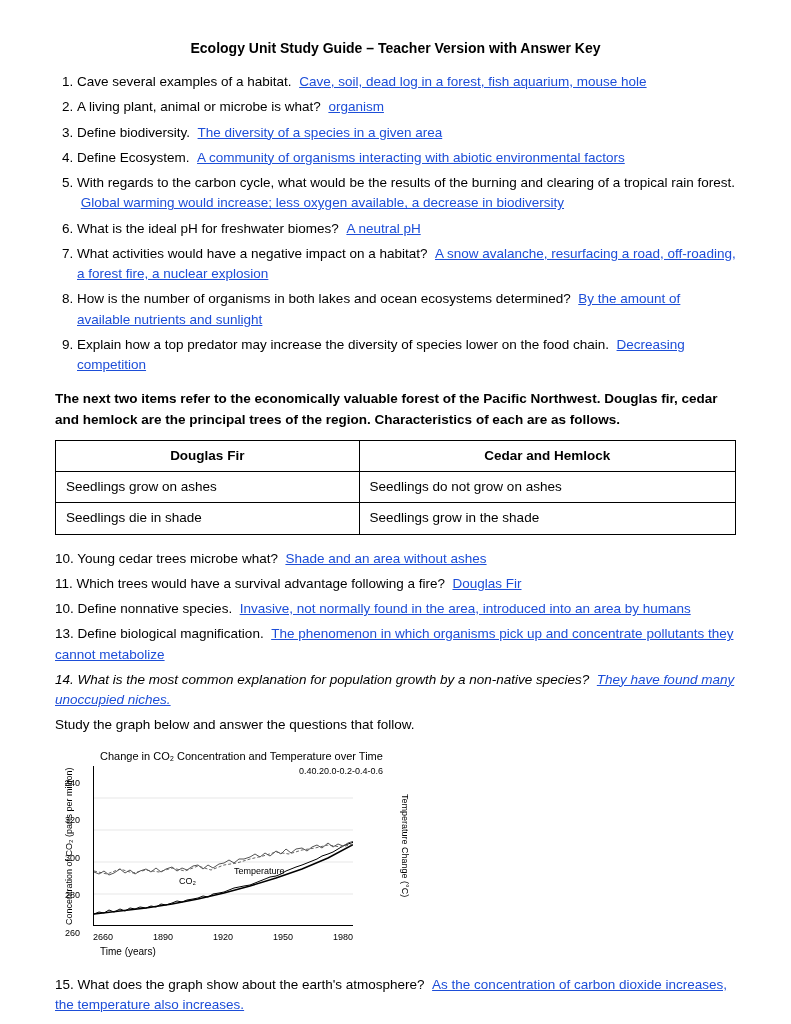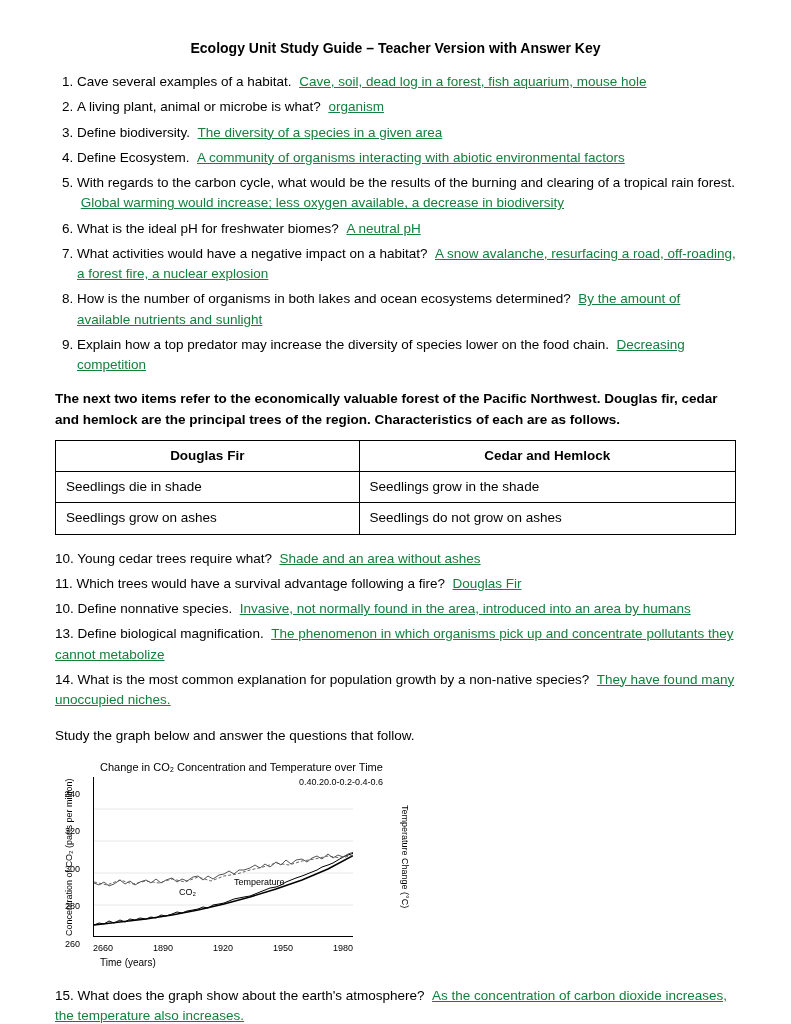--- a/index.html
+++ b/index.html
@@ -21,21 +21,21 @@
     .question-list {
       list-style: decimal;
       padding-left: 22px;
       margin-bottom: 14px;
     }
     .question-list li {
       margin-bottom: 5px;
       line-height: 1.5;
     }
     .answer {
-      color: #15803d;
+      color: #1d4ed8;
       text-decoration: underline;
     }
     .bold-intro {
       font-weight: bold;
       margin-bottom: 10px;
       line-height: 1.5;
     }
     table {
       border-collapse: collapse;
       width: 100%;
@@ -145,52 +145,52 @@
 
 <table>
   <thead>
     <tr>
       <th>Douglas Fir</th>
       <th>Cedar and Hemlock</th>
     </tr>
   </thead>
   <tbody>
     <tr>
+      <td>Seedlings grow on ashes</td>
+      <td>Seedlings do not grow on ashes</td>
+    </tr>
+    <tr>
       <td>Seedlings die in shade</td>
       <td>Seedlings grow in the shade</td>
     </tr>
-    <tr>
-      <td>Seedlings grow on ashes</td>
-      <td>Seedlings do not grow on ashes</td>
-    </tr>
   </tbody>
 </table>
 
 <div>
   <div style="margin-bottom:5px;line-height:1.5;">
     <span>10. </span>
-    <span>Young cedar trees require what?</span>
+    <span>Young cedar trees microbe what?</span>
     &nbsp;<span class="answer">Shade and an area without ashes</span>
   </div>
   <div style="margin-bottom:5px;line-height:1.5;">
     <span>11. </span>
     <span>Which trees would have a survival advantage following a fire?</span>
     &nbsp;<span class="answer">Douglas Fir</span>
   </div>
   <div style="margin-bottom:5px;line-height:1.5;">
     <span>10. </span>
     <span>Define nonnative species.</span>
     &nbsp;<span class="answer">Invasive, not normally found in the area, introduced into an area by humans</span>
   </div>
   <div style="margin-bottom:5px;line-height:1.5;">
     <span>13. </span>
     <span>Define biological magnification.</span>
     &nbsp;<span class="answer">The phenomenon in which organisms pick up and concentrate pollutants they cannot metabolize</span>
   </div>
-  <div style="margin-bottom:16px;line-height:1.5;">
+  <div style="margin-bottom:5px;line-height:1.5;font-style:italic;">
     <span>14. </span>
     <span>What is the most common explanation for population growth by a non-native species?</span>
     &nbsp;<span class="answer">They have found many unoccupied niches.</span>
   </div>
 </div>
 
 <p class="study-label">Study the graph below and answer the questions that follow.</p>
 
 <div class="graph-section">
   <div class="graph-title">Change in CO₂ Concentration and Temperature over Time</div>

